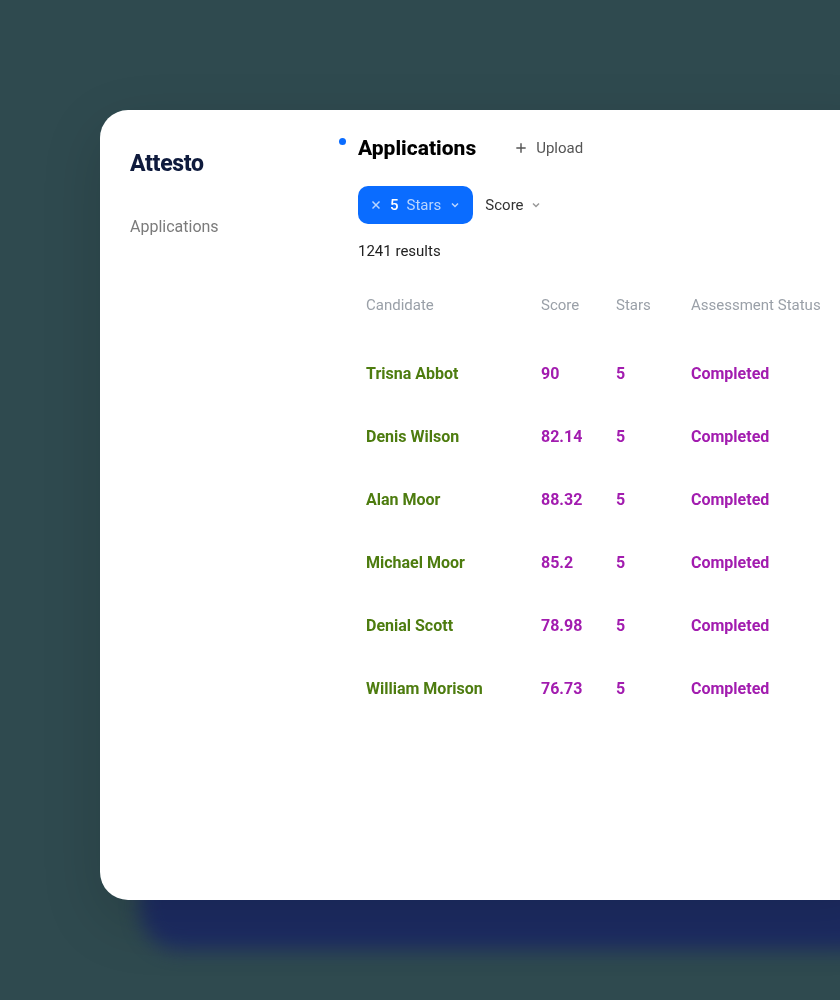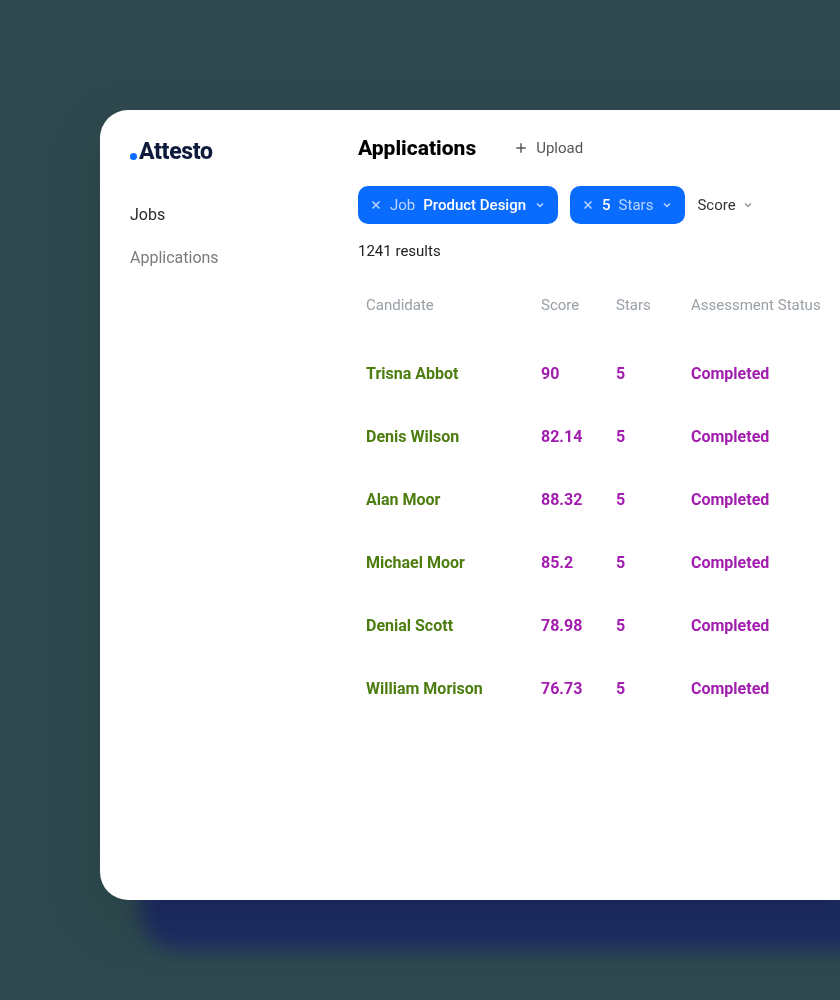--- a/index.html
+++ b/index.html
@@ -35,20 +35,21 @@
   }
   .sidebar {
     width: 248px;
     padding: 28px 0 0 30px;
     flex-shrink: 0;
   }
   .logo {
     display: flex;
     align-items: baseline;
     margin-bottom: 28px;
+    flex-direction: column;
   }
   .logo-dot {
     width: 7px;
     height: 7px;
     background: #0a6cff;
     border-radius: 50%;
     margin-right: 2px;
     align-self: flex-end;
     margin-bottom: 5px;
   }
@@ -152,54 +153,40 @@
 
 <div class="shadow-blob"></div>
 
 <div class="app-window">
 
   <aside class="sidebar">
     <div class="logo">
       <span class="logo-dot"></span>
       <span class="logo-text">Attesto</span>
     </div>
-    <div class="nav-item">
-      <span>Jobs</span>
-    </div>
     <div class="nav-item muted">
       <span>Applications</span>
     </div>
   </aside>
 
   <main class="main">
 
     <div class="main-header">
       <h1 class="page-title">Applications</h1>
       <div class="upload-btn">
         <svg viewBox="0 0 24 24" fill="none" stroke="#555" stroke-width="2.5">
             <line x1="12" y1="4" x2="12" y2="20"></line>
             <line x1="4" y1="12" x2="20" y2="12"></line>
           </svg>
         <span>Upload</span>
       </div>
     </div>
 
     <div class="filter-row">
 
-      <div class="chip">
-        <svg class="x-ic" viewBox="0 0 24 24" fill="none" stroke-width="3">
-            <line x1="5" y1="5" x2="19" y2="19"></line>
-            <line x1="19" y1="5" x2="5" y2="19"></line>
-          </svg>
-        <span class="chip-label">Job</span>
-        <span class="chip-value">Product Design</span>
-        <svg class="chev-ic" viewBox="0 0 24 24" fill="none" stroke-width="3">
-            <polyline points="6 9 12 15 18 9"></polyline>
-          </svg>
-      </div>
 
       <div class="chip">
         <svg class="x-ic" viewBox="0 0 24 24" fill="none" stroke-width="3">
             <line x1="5" y1="5" x2="19" y2="19"></line>
             <line x1="19" y1="5" x2="5" y2="19"></line>
           </svg>
         <span class="chip-value">5</span>
         <span class="chip-label">Stars</span>
         <svg class="chev-ic" viewBox="0 0 24 24" fill="none" stroke-width="3">
             <polyline points="6 9 12 15 18 9"></polyline>

